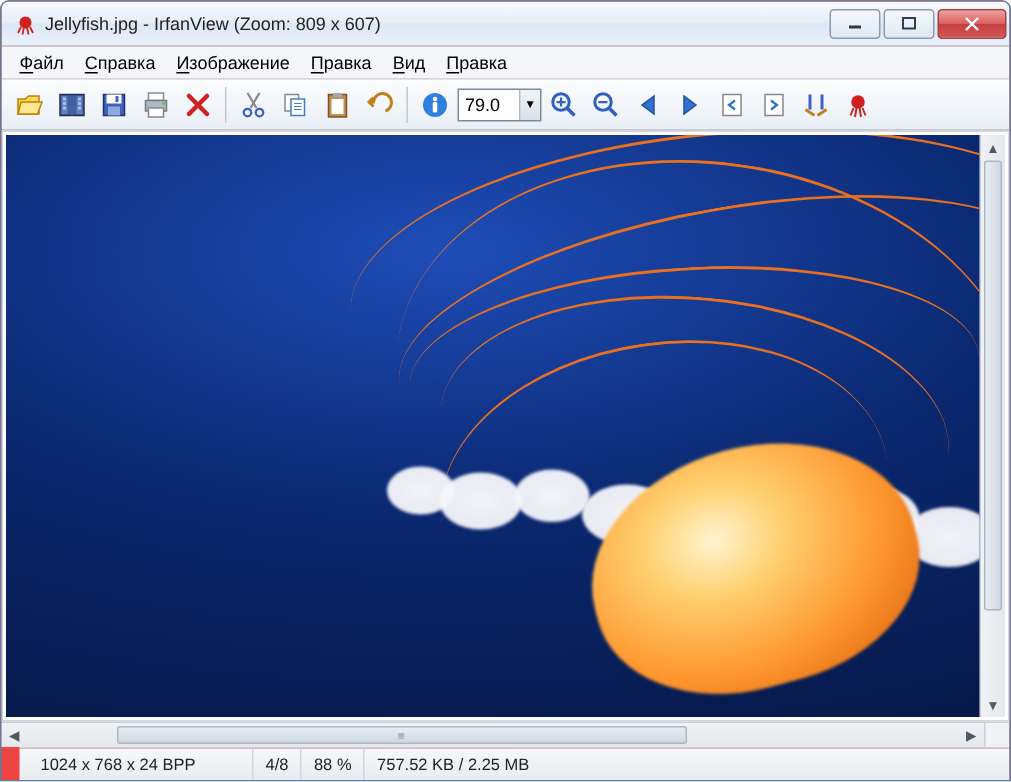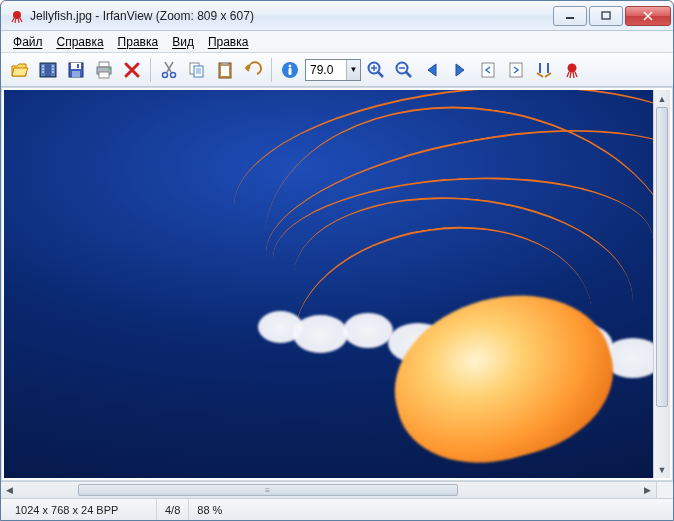--- a/index.html
+++ b/index.html
@@ -5,21 +5,21 @@
 * { box-sizing: border-box; margin: 0; padding: 0; }
 body { font-family: "Segoe UI", Tahoma, sans-serif; font-size: 12px; background: #fff; width: 674px; height: 521px; overflow: hidden; }
 .window { width: 674px; height: 521px; border: 1px solid #5a7fa0; border-radius: 6px 6px 0 0; overflow: hidden; display: flex; flex-direction: column; background: #ef4444; }
 .titlebar { height: 30px; background: linear-gradient(#f8fafd,#e6eef7 48%,#dce7f5 52%,#e9f1fb); display: flex; align-items: center; padding: 0 2px 0 8px; border-bottom: 1px solid #b8c8d8; }
 .titlebar-icon { width: 16px; height: 16px; margin-right: 5px; }
 .titlebar-text { flex: 1; color: #222; font-size: 12px; }
 .window-controls { display: flex; gap: 0; }
 .wbtn { width: 34px; height: 20px; border: 1px solid #8a9bb0; border-radius: 3px; margin-left: 2px; background: linear-gradient(#f5f8fc,#dfe9f5); display: flex; align-items: center; justify-content: center; cursor: pointer; }
 .wbtn.close { width: 46px; background: linear-gradient(#f0a0a0,#d96060 48%,#c84040 52%,#d25555); border-color: #a04040; }
 .menubar { height: 22px; display: flex; align-items: center; padding: 0 6px; background: #f4f6f9; border-bottom: 1px solid #d0d8e0; gap: 2px; }
-.menu-item { padding: 2px 6px; cursor: pointer; text-decoration: underline; text-decoration-style: solid; text-underline-offset: 2px; color: #000; }
+.menu-item { padding: 2px 6px; cursor: pointer; text-decoration-style: solid; text-underline-offset: 2px; color: #000; }
 .menu-item::first-letter { text-decoration: underline; }
 .toolbar { height: 34px; display: flex; align-items: center; padding: 2px 6px; background: linear-gradient(#fcfdfe,#e9eff6); border-bottom: 1px solid #c0cad6; gap: 2px; }
 .tbtn { width: 26px; height: 26px; display: flex; align-items: center; justify-content: center; cursor: pointer; border-radius: 3px; }
 .sep { width: 1px; height: 24px; background: #c0c8d0; margin: 0 3px; }
 .zoom-box { display: flex; align-items: center; height: 22px; border: 1px solid #7a8a9a; background: #fff; }
 .zoom-input { width: 40px; height: 20px; border: none; text-align: left; padding: 0 4px; font-family: inherit; font-size: 12px; outline: none; }
 .zoom-dd { width: 14px; height: 20px; border-left: 1px solid #b0b8c0; display: flex; align-items: center; justify-content: center; background: linear-gradient(#f0f4f8,#d8e0e8); cursor: pointer; font-size: 8px; }
 .content { flex: 1; display: flex; background: #fff; padding: 2px; border: 1px solid #d0d8e0; margin: 0; position: relative; }
 .viewport { flex: 1; position: relative; overflow: hidden; background: radial-gradient(ellipse 120% 90% at 45% 20%, #1e4db8 0%, #0a2870 50%, #061848 100%); }
 .jelly { position: absolute; right: -60px; bottom: -40px; width: 520px; height: 380px; }
@@ -30,21 +30,21 @@
 .vscroll { width: 17px; background: linear-gradient(90deg,#f0f2f5,#e4e8ec); border-left: 1px solid #c8d0d8; display: flex; flex-direction: column; }
 .vscroll .arrow { height: 17px; display: flex; align-items: center; justify-content: center; font-size: 9px; color: #505860; cursor: pointer; }
 .vscroll .track { flex: 1; position: relative; }
 .vscroll .thumb { position: absolute; left: 2px; right: 2px; height: 300px; top: 0; background: linear-gradient(90deg,#e8edf3,#cfd8e2); border: 1px solid #aab6c4; border-radius: 2px; cursor: pointer; }
 .hscroll-row { height: 17px; display: flex; background: #f0f2f5; }
 .hscroll { flex: 1; display: flex; background: linear-gradient(#f0f2f5,#e4e8ec); border-top: 1px solid #c8d0d8; }
 .hscroll .arrow { width: 17px; display: flex; align-items: center; justify-content: center; font-size: 9px; color: #505860; cursor: pointer; }
 .hscroll .track { flex: 1; position: relative; }
 .hscroll .thumb { position: absolute; top: 2px; bottom: 2px; left: 60px; width: 380px; background: linear-gradient(#e8edf3,#cfd8e2); border: 1px solid #aab6c4; border-radius: 2px; cursor: pointer; display:flex; align-items:center; justify-content:center; color:#889; font-size:8px; letter-spacing:1px;}
 .hscroll-corner { width: 17px; border-top: 1px solid #c8d0d8; border-left: 1px solid #c8d0d8; }
-.statusbar { height: 22px; background: linear-gradient(#f6f8fa,#e8ecf0); border-top: 1px solid #c8d0d8; display: flex; align-items: center; padding: 0 6px; font-size: 11px; color: #222; }
+.statusbar { height: 22px; background: linear-gradient(#f6f8fa,#e8ecf0); border-top: 1px solid #c8d0d8; display: flex; align-items: center; padding: 0 6px; font-size: 11px; color: #222; margin-left: 12px; }
 .status-cell { padding: 0 8px; border-right: 1px solid #d0d6dc; height: 100%; display: flex; align-items: center; }
 .status-cell:first-child { width: 150px; }
 .status-cell:last-child { border-right: none; }
 svg { display: block; }
 </style>
 </head>
 <body>
 
 <div class="window">
   <div class="titlebar">
@@ -70,20 +70,21 @@
           <svg width="12" height="10">
             <path d="M2 1 L10 9 M10 1 L2 9" stroke="#fff" stroke-width="1.6"></path>
           </svg>
         </div>
     </div>
   </div>
 
   <div class="menubar">
     <span class="menu-item">Файл</span>
     <span class="menu-item">Справка</span>
+    <span class="menu-item">Изображение</span>
     <span class="menu-item">Правка</span>
     <span class="menu-item">Вид</span>
     <span class="menu-item">Правка</span>
   </div>
 
   <div class="toolbar">
     <div class="tbtn">
         <svg width="20" height="20" viewBox="0 0 20 20">
           <path d="M2 6 L7 6 L9 4 L16 4 L16 16 L2 16 Z" fill="#ffd860" stroke="#c08000"></path>
           <path d="M4 8 L18 8 L15 16 L2 16 Z" fill="#ffe890" stroke="#c08000"></path>
@@ -251,14 +252,15 @@
         </div>
       <div class="arrow">▶</div>
     </div>
     <div class="hscroll-corner"></div>
   </div>
 
   <div class="statusbar">
     <div class="status-cell">1024 x 768 x 24 BPP</div>
     <div class="status-cell">4/8</div>
     <div class="status-cell">88 %</div>
+    <div class="status-cell">757.52 KB / 2.25 MB</div>
   </div>
 </div>
 
 </body></html>

